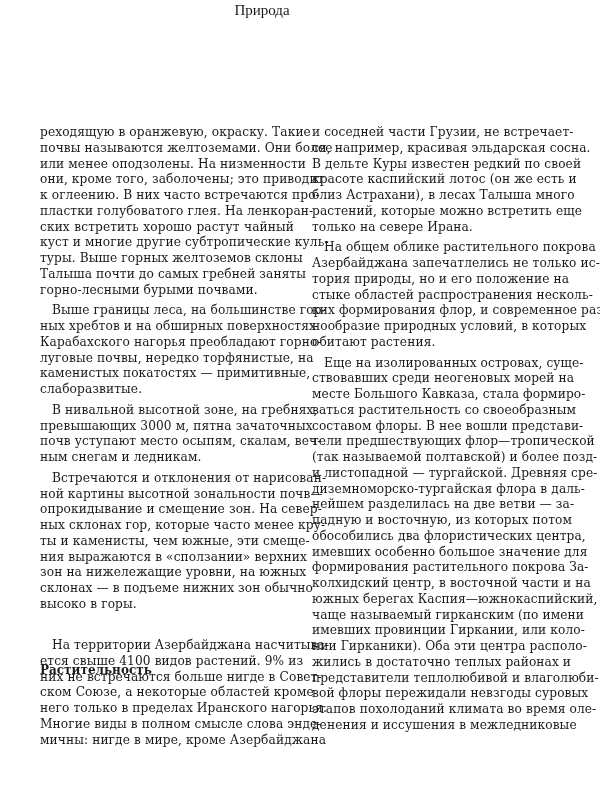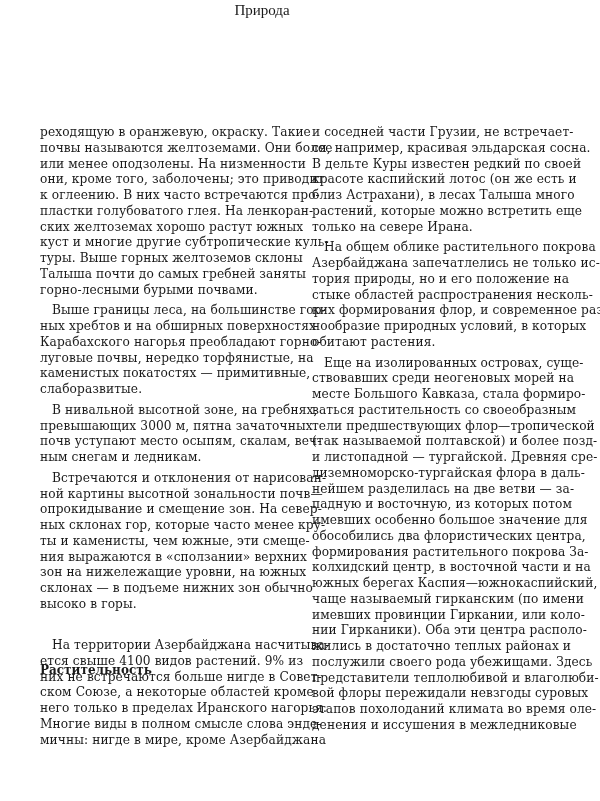--- a/index.html
+++ b/index.html
@@ -25,21 +25,21 @@
 <div class="running-head" style="top:0px;">Природа</div>
 
 <div class="col col-left">
   <div>
     <span class="line">реходящую в оранжевую, окраску. Такие</span>
     <span class="line">почвы называются желтоземами. Они более</span>
     <span class="line">или менее оподзолены. На низменности</span>
     <span class="line">они, кроме того, заболочены; это приводит</span>
     <span class="line">к оглеению. В них часто встречаются про-</span>
     <span class="line">пластки голубоватого глея. На ленкоран-</span>
-    <span class="line">ских желтоземах хорошо растут южных</span>
+    <span class="line">ских встретить хорошо растут чайный</span>
     <span class="line">куст и многие другие субтропические куль-</span>
     <span class="line">туры. Выше горных желтоземов склоны</span>
     <span class="line">Талыша почти до самых гребней заняты</span>
     <span class="line last">горно-лесными бурыми почвами.</span>
   </div>
   <span class="gap"></span>
   <div>
     <span class="line indent">Выше границы леса, на большинстве гор-</span>
     <span class="line">ных хребтов и на обширных поверхностях</span>
     <span class="line">Карабахского нагорья преобладают горно-</span>
@@ -101,36 +101,36 @@
     <span class="line">ких формирования флор, и современное раз-</span>
     <span class="line">нообразие природных условий, в которых</span>
     <span class="line last">обитают растения.</span>
   </div>
   <span class="gap"></span>
   <div>
     <span class="line indent">Еще на изолированных островах, суще-</span>
     <span class="line">ствовавших среди неогеновых морей на</span>
     <span class="line">месте Большого Кавказа, стала формиро-</span>
     <span class="line">ваться растительность со своеобразным</span>
+    <span class="line">составом флоры. В нее вошли представи-</span>
     <span class="line">тели предшествующих флор—тропической</span>
     <span class="line">(так называемой полтавской) и более позд-</span>
     <span class="line">и листопадной — тургайской. Древняя сре-</span>
     <span class="line">диземноморско-тургайская флора в даль-</span>
     <span class="line">нейшем разделилась на две ветви — за-</span>
     <span class="line">падную и восточную, из которых потом</span>
+    <span class="line">обособились два флористических центра,</span>
     <span class="line">имевших особенно большое значение для</span>
-    <span class="line">обособились два флористических центра,</span>
     <span class="line">формирования растительного покрова За-</span>
     <span class="line">колхидский центр, в восточной части и на</span>
     <span class="line">южных берегах Каспия—южнокаспийский,</span>
     <span class="line">чаще называемый гирканским (по имени</span>
     <span class="line">имевших провинции Гиркании, или коло-</span>
     <span class="line">нии Гирканики). Оба эти центра располо-</span>
     <span class="line">жились в достаточно теплых районах и</span>
-    <span class="line">послужили своего рода убежищами. Здесь</span>
     <span class="line">представители теплолюбивой и влаголюби-</span>
     <span class="line">вой флоры пережидали невзгоды суровых</span>
     <span class="line">этапов похолоданий климата во время оле-</span>
     <span class="line">денения и иссушения в межледниковые</span>
   </div>
 </div>
 
 <div class="page-number">48</div>
 
 </body></html>

